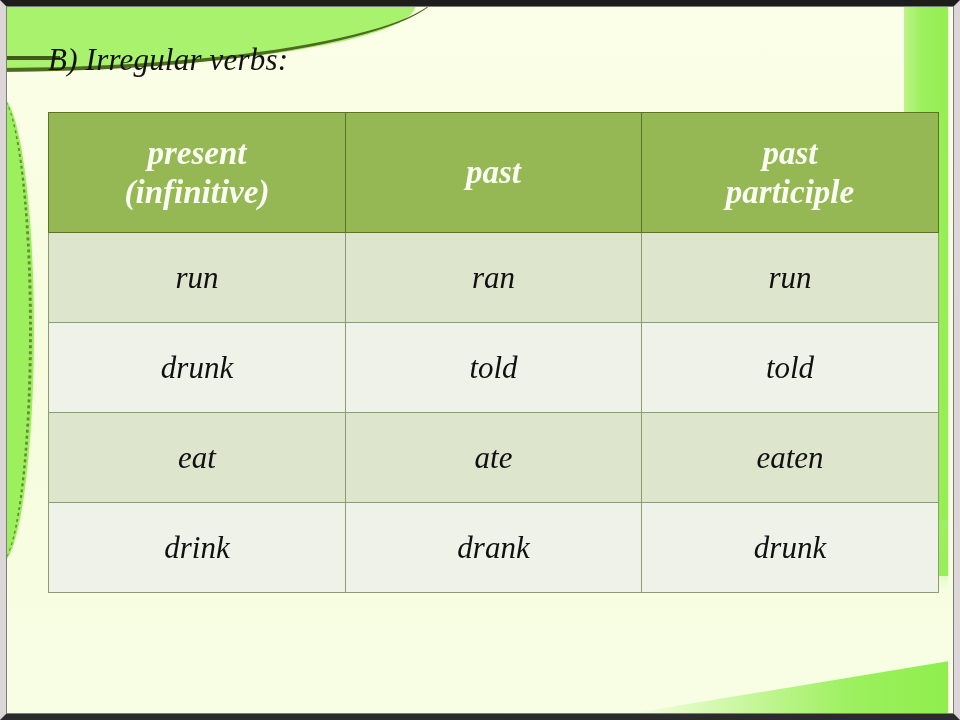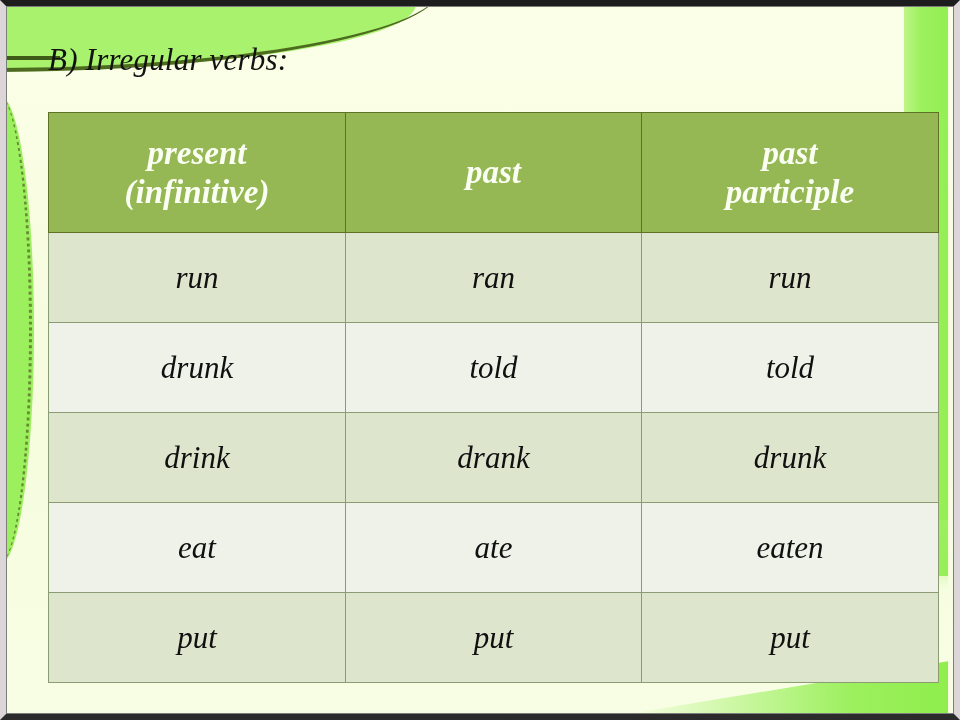--- a/index.html
+++ b/index.html
@@ -238,34 +238,29 @@
           <td>run</td>
           <td>ran</td>
           <td>run</td>
         </tr>
         <tr>
           <td>drunk</td>
           <td>told</td>
           <td>told</td>
         </tr>
         <tr>
+          <td>eat</td>
+          <td>ate</td>
+          <td>eaten</td>
+        </tr>
+        <tr>
           <td>drink</td>
           <td>drank</td>
           <td>drunk</td>
         </tr>
-        <tr>
-          <td>eat</td>
-          <td>ate</td>
-          <td>eaten</td>
-        </tr>
-        <tr>
-          <td>put</td>
-          <td>put</td>
-          <td>put</td>
-        </tr>
       </tbody>
     </table>
 
   </div>
 
   <div class="frame"></div>
   <div class="frame-inner"></div>
 </div>
 
 </body></html>

